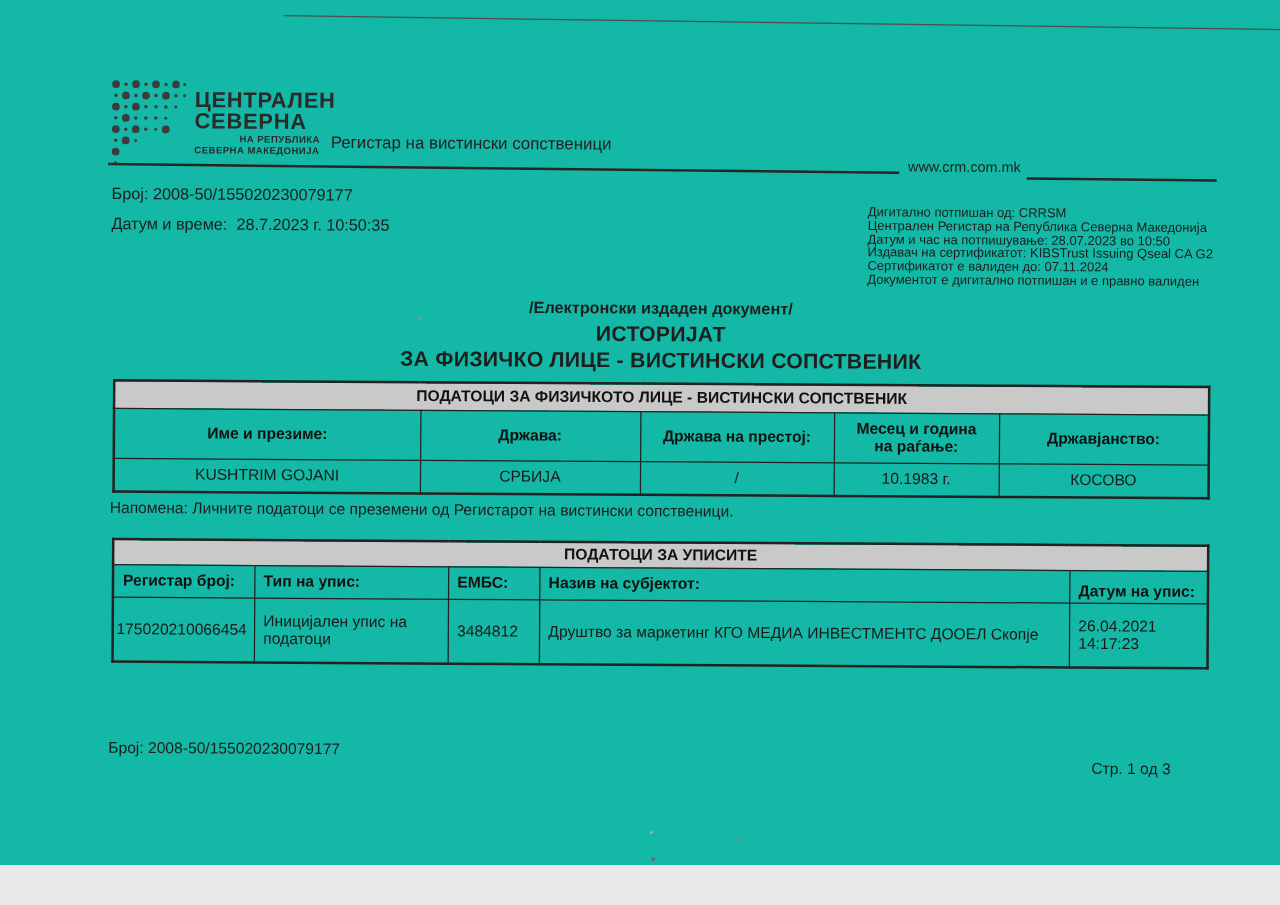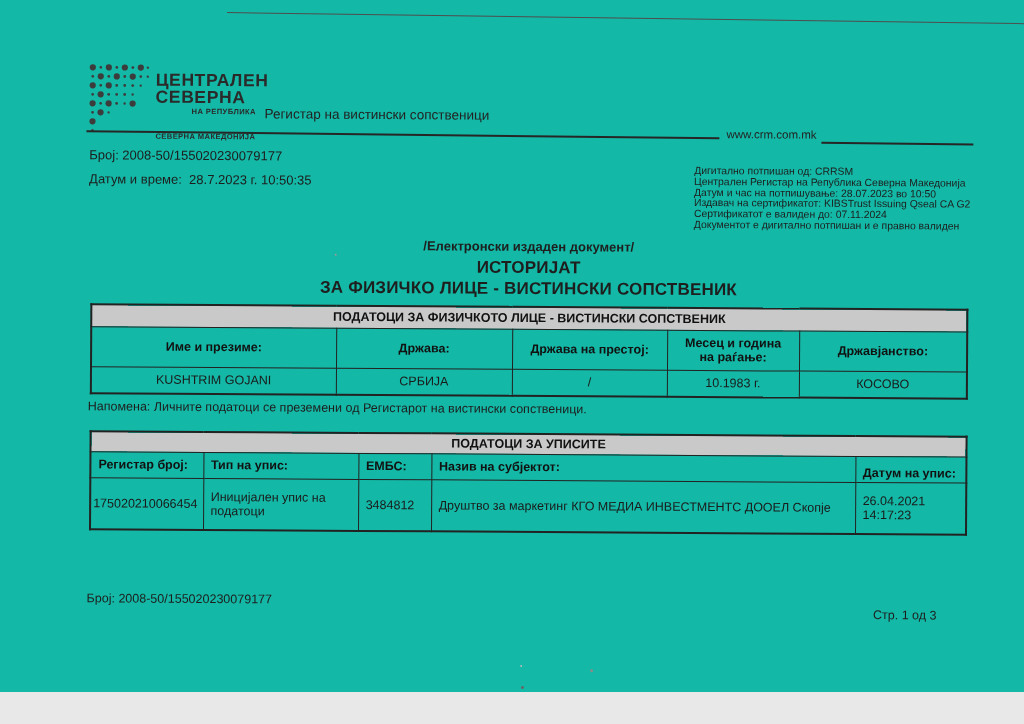--- a/index.html
+++ b/index.html
@@ -91,21 +91,21 @@
           <circle cx="13" cy="51" r="3.1"></circle>
           <circle cx="21" cy="51" r="1.2"></circle>
         <circle cx="5" cy="60" r="3.1"></circle>
         <circle cx="5" cy="69" r="1.2"></circle>
       </g>
     </svg>
 
     <div class="abs logo-name" style="left:156px; top:72px;">ЦЕНТРАЛЕН</div>
     <div class="abs logo-name" style="left:156px; top:89px;">СЕВЕРНА</div>
     <div class="abs logo-sub" style="left:156px; top:107px;margin-left:36px;">НА РЕПУБЛИКА</div>
-    <div class="abs logo-sub" style="left:156px; top:132px;">СЕВЕРНА МАКЕДОНИЈА</div>
+    <div class="abs logo-sub" style="left:156px; top:116px;">СЕВЕРНА МАКЕДОНИЈА</div>
 
     <div class="abs register-title" style="left:265px; top:106px;">Регистар на вистински сопственици</div>
 
     <div class="abs rule" style="left:87px; top:131px; width:633px;"></div>
     <div class="abs website" style="left:727px; top:125px;">www.crm.com.mk</div>
     <div class="abs rule" style="left:822px; top:138px; width:152px;"></div>
 
     <div class="abs meta-line" style="left:90px; top:148px;">Број: 2008-50/155020230079177</div>
     <div class="abs meta-line" style="left:90px; top:172px;">Датум и време:  28.7.2023 г. 10:50:35</div>
 

